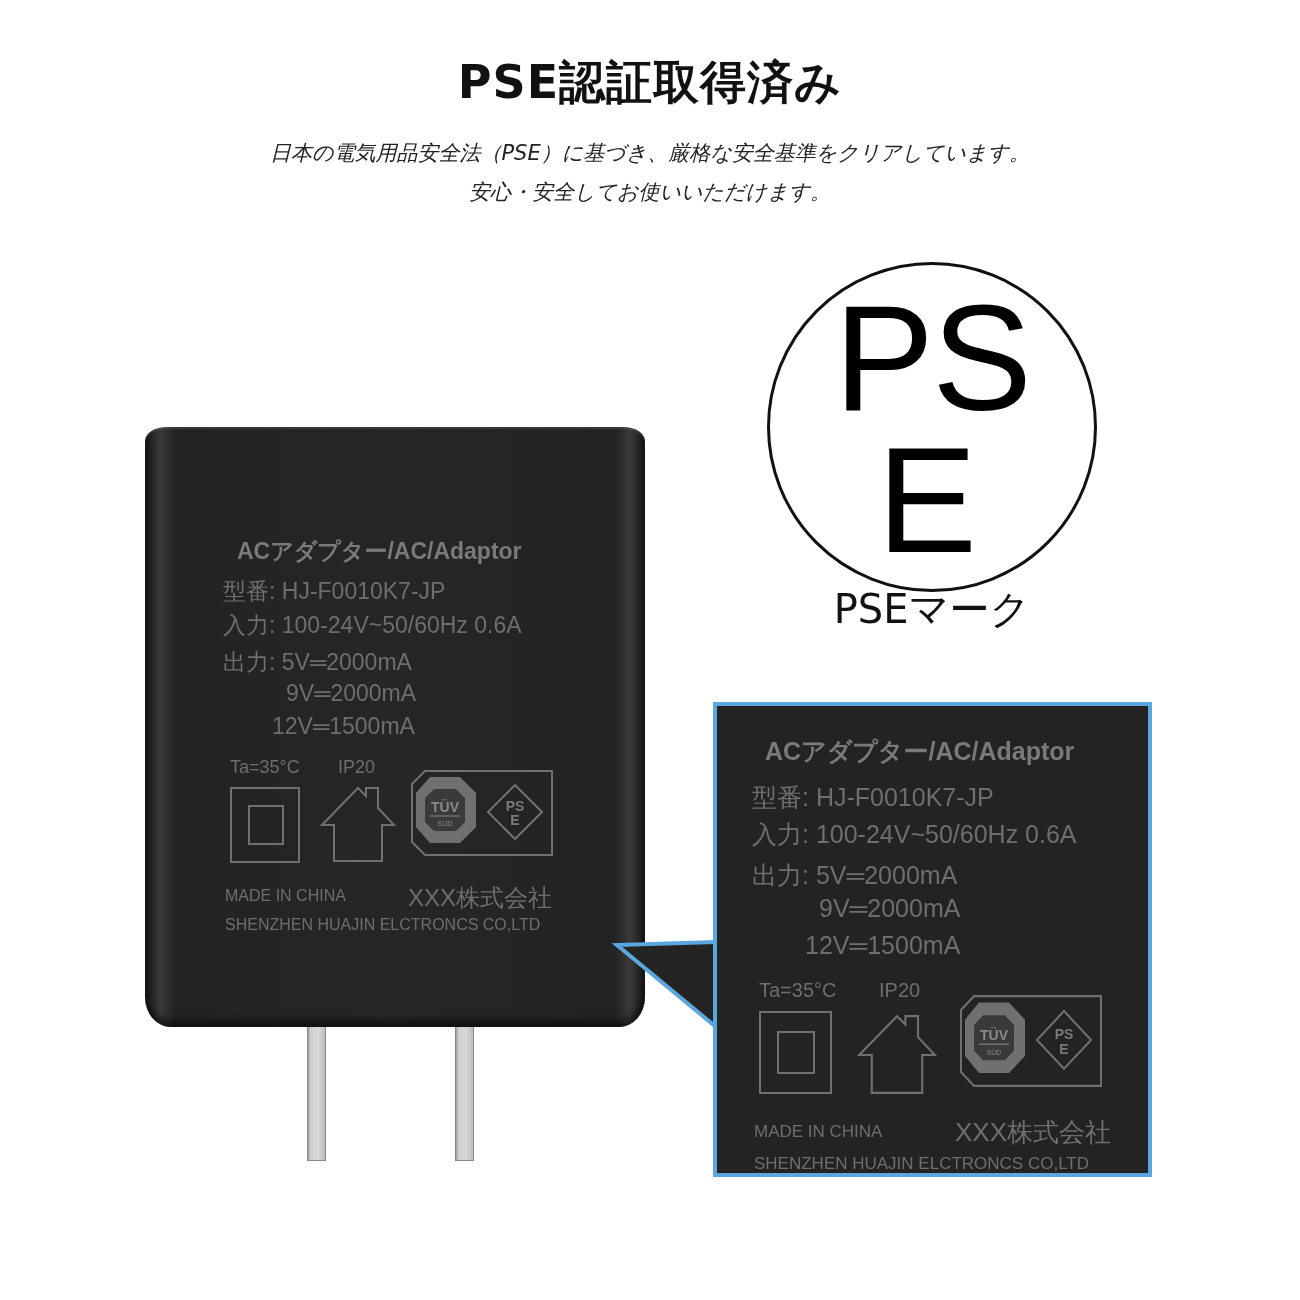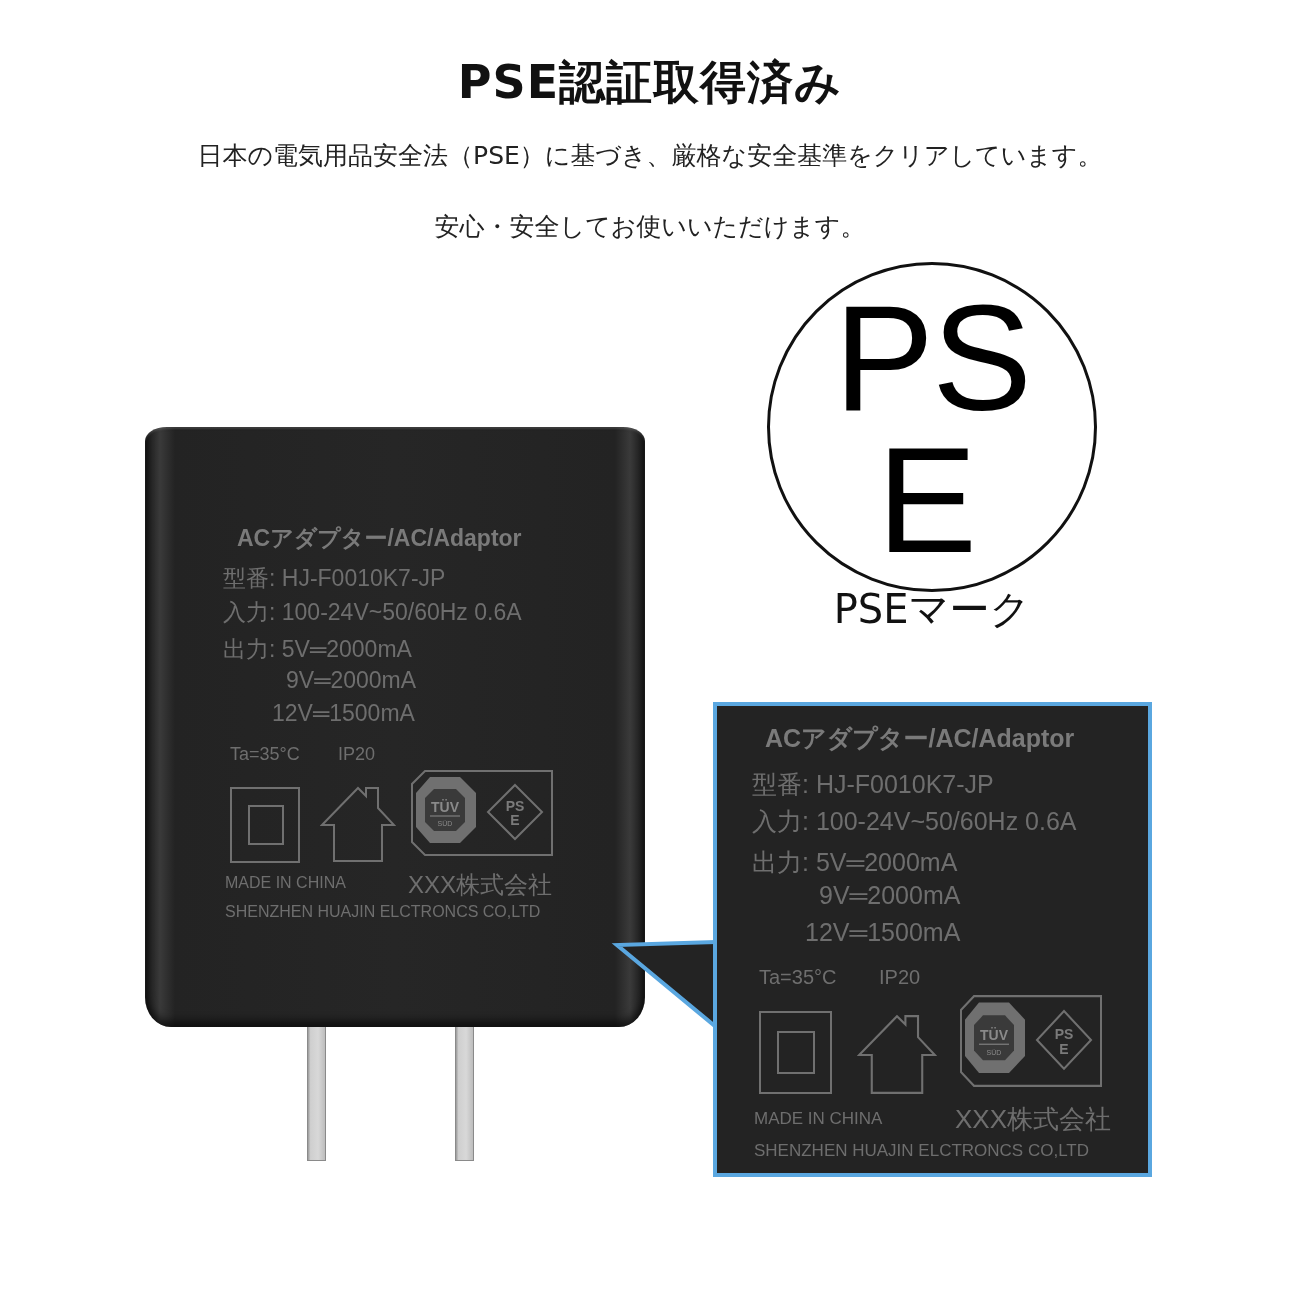--- a/index.html
+++ b/index.html
@@ -2,23 +2,23 @@
 <html><head>
 <meta charset="utf-8">
 <style>
   html, body { margin:0; padding:0; background:#ffffff; }
   body { width:1300px; height:1300px; position:relative; overflow:hidden;
          font-family: "DejaVu Sans", "Liberation Sans", sans-serif; color:#111; }
 
   .headline { position:absolute; left:0; top:52px; width:1300px; text-align:center;
               font-size:46px; font-weight:bold; letter-spacing:1px; color:#111; }
   .subtext { position:absolute; left:0; width:1300px; text-align:center;
-             font-size:25px; color:#222; }
+             font-size:21px; color:#222;font-style:italic; }
   .sub1 { top:139px; }
-  .sub2 { top:178px;margin-top:32px; }
+  .sub2 { top:178px; }
 
   
   .pse-circle { position:absolute; left:767px; top:262px; width:330px; height:330px;
                 border:3px solid #111; border-radius:50%; box-sizing:border-box; background:#fff; }
   .pse-circle .ps { position:absolute; left:0; width:100%; text-align:center; top:18px;
                     font-family:"Liberation Sans", sans-serif; font-size:150px; line-height:150px;
                     color:#000; letter-spacing:-2px; }
   .pse-circle .e  { position:absolute; left:0; width:100%; text-align:center; top:160px;
                     font-family:"Liberation Sans", sans-serif; font-size:150px; line-height:150px;
                     color:#000; padding-right:10px; box-sizing:border-box; }
@@ -30,21 +30,21 @@
              border-radius:22px 22px 26px 26px / 14px 14px 30px 30px;
              background:
                linear-gradient(90deg, #161616 0%, #3a3a3a 3%, #232323 6%, #262626 50%, #232323 94%, #3a3a3a 97%, #161616 100%);
              box-shadow: inset 0 2px 2px rgba(255,255,255,0.12), inset 0 -6px 8px rgba(0,0,0,0.6); }
   .prong { position:absolute; width:19px; height:135px; top:1026px;
            background:linear-gradient(90deg,#9a9a9a 0%,#cfcfcf 15%,#d8d8d8 60%,#bdbdbd 100%);
            border:1px solid #8a8a8a; box-sizing:border-box; }
   .prong.left { left:307px; }
   .prong.right { left:455px; }
 
-  .label { position:absolute; color:#6e6e6e; font-family:"Liberation Sans", sans-serif; white-space:nowrap; }
+  .label { position:absolute; color:#6e6e6e; font-family:"Liberation Sans", sans-serif; white-space:nowrap;margin-top:13px; }
   .label .bold { font-weight:bold; color:#7a7a7a; }
 
   
   .callout-svg { position:absolute; left:0; top:0; width:1300px; height:1300px; pointer-events:none; }
   .zoom-box { position:absolute; left:713px; top:702px; width:439px; height:475px;
               border:4px solid #5aa7e0; box-sizing:border-box; background:#232323; overflow:hidden; }
 
   .icon-box { position:absolute; border:2px solid #707070; box-sizing:border-box; }
 </style>
 </head>

